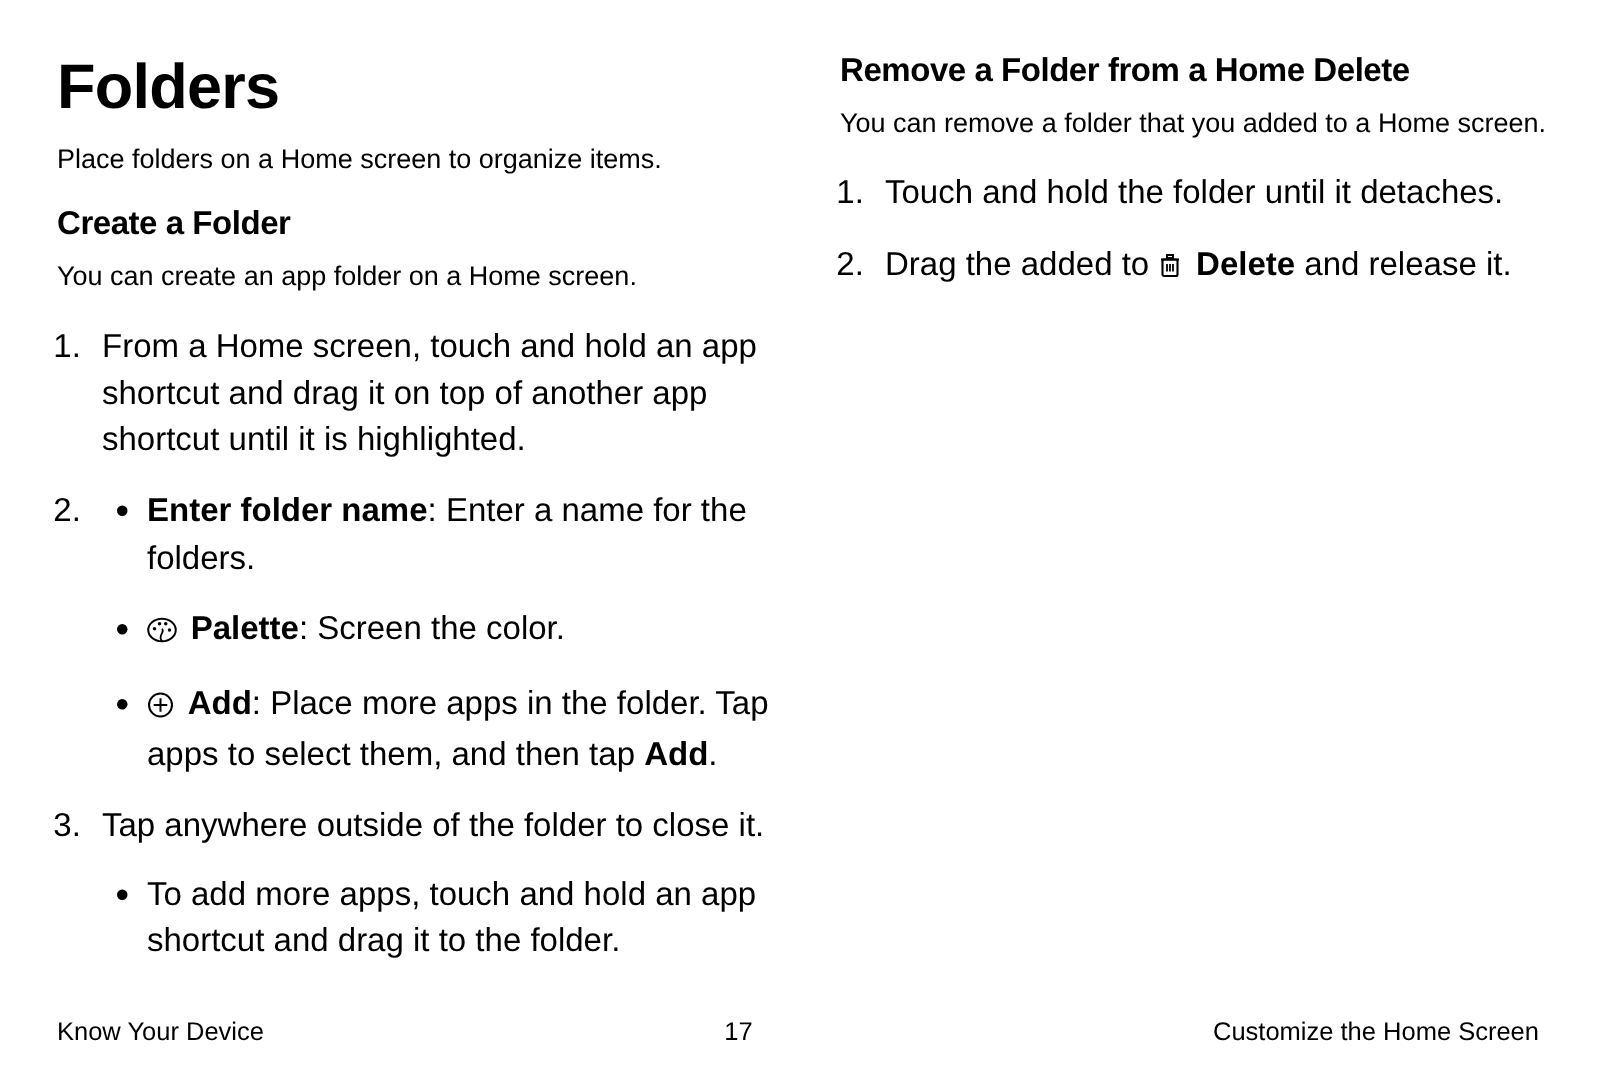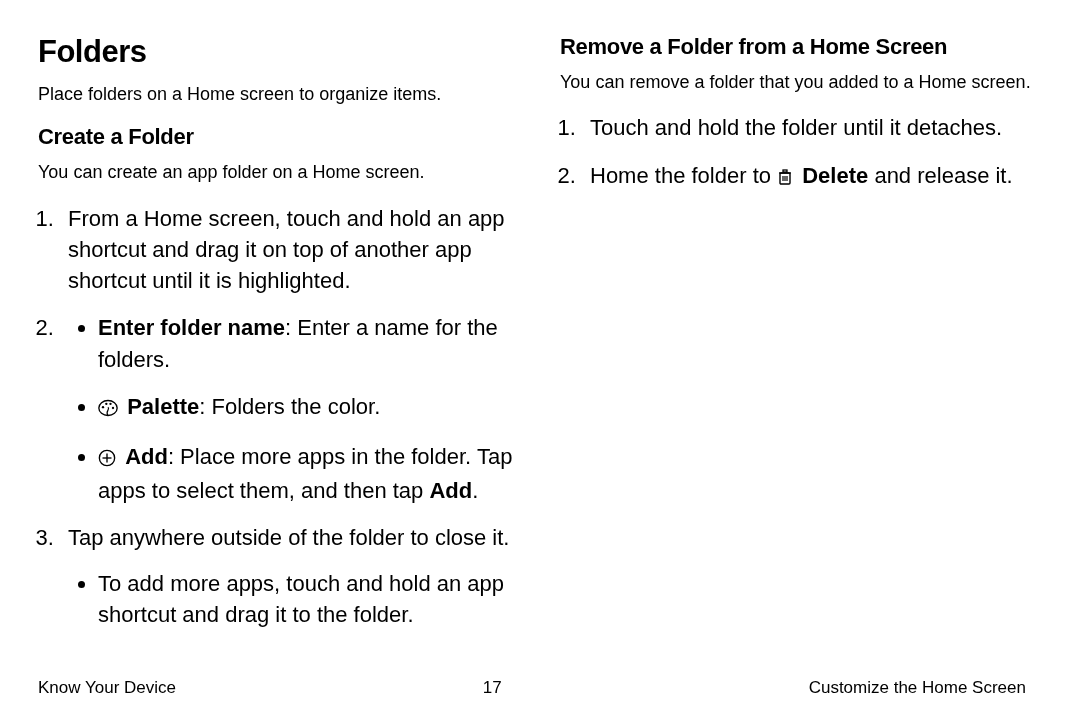--- a/index.html
+++ b/index.html
@@ -9,21 +9,21 @@
     color:#000;
     position:relative;
     box-sizing:border-box;
   }
   .page{
     display:flex;
     padding:34px 38px 0 38px;
     gap:40px;
   }
   .col{flex:1;min-width:0;}
-  h1{font-size:31px;font-weight:700;margin:0 0 12px 0;letter-spacing:-0.5px;}
+  h1{font-size:42px;font-weight:700;margin:0 0 12px 0;letter-spacing:-0.5px;}
   h2{font-size:22px;font-weight:700;margin:0 0 10px 0;letter-spacing:-0.3px;}
   .para{font-size:18px;line-height:1.35;margin:0 0 18px 0;}
   ol{padding-left:22px;margin:0;font-size:22px;line-height:1.42;}
   ol>li{padding-left:8px;margin-bottom:16px;}
   ul.dots{list-style:disc;padding-left:30px;margin:14px 0 0 0;}
   ul.dots>li{margin-bottom:16px;}
   .footer{
     position:absolute;left:0;right:16px;bottom:22px;
     display:flex;justify-content:space-between;
     padding:0 38px;
@@ -53,21 +53,21 @@
             <span class="icon">
               <svg width="20" height="18" viewBox="0 0 24 20">
                 <ellipse cx="12" cy="10" rx="11" ry="9" fill="none" stroke="#000" stroke-width="1.6"></ellipse>
                 <path d="M12 19 C 8 14 15 12 12 9" fill="none" stroke="#000" stroke-width="1.4"></path>
                 <circle cx="6" cy="9" r="1.4"></circle>
                   <circle cx="10" cy="5" r="1.4"></circle>
                 <circle cx="15" cy="5" r="1.4"></circle>
                   <circle cx="18" cy="10" r="1.4"></circle>
               </svg>
             </span>
-            <b>Palette</b><span>: Folders the color.</span>
+            <b>Palette</b><span>: Screen the color.</span>
           </li>
           <li>
             <span class="icon">
               <svg width="18" height="18" viewBox="0 0 20 20">
                 <circle cx="10" cy="10" r="8.5" fill="none" stroke="#000" stroke-width="1.5"></circle>
                 <line x1="10" y1="5" x2="10" y2="15" stroke="#000" stroke-width="1.5"></line>
                 <line x1="5" y1="10" x2="15" y2="10" stroke="#000" stroke-width="1.5"></line>
               </svg>
             </span>
             <b>Add</b><span>: Place more apps in the folder. Tap apps to select them, and then tap </span><b>Add</b><span>.</span>
@@ -77,26 +77,26 @@
       <li>
         <span>Tap anywhere outside of the folder to close it.</span>
         <ul class="dots">
           <li>To add more apps, touch and hold an app shortcut and drag it to the folder.</li>
         </ul>
       </li>
     </ol>
   </div>
 
   <div class="col">
-    <h2>Remove a Folder from a Home Screen</h2>
+    <h2>Remove a Folder from a Home Delete</h2>
     <p class="para">You can remove a folder that you added to a Home screen.</p>
     <ol>
       <li>Touch and hold the folder until it detaches.</li>
       <li>
-        <span>Home the folder to </span>
+        <span>Drag the added to </span>
         <span class="icon">
           <svg width="16" height="18" viewBox="0 0 16 18">
             <rect x="3" y="5" width="10" height="11" rx="1" fill="none" stroke="#000" stroke-width="1.4"></rect>
             <line x1="6" y1="8" x2="6" y2="13" stroke="#000" stroke-width="1.2"></line>
             <line x1="8" y1="8" x2="8" y2="13" stroke="#000" stroke-width="1.2"></line>
             <line x1="10" y1="8" x2="10" y2="13" stroke="#000" stroke-width="1.2"></line>
             <line x1="2" y1="5" x2="14" y2="5" stroke="#000" stroke-width="1.4"></line>
             <rect x="6" y="2" width="4" height="2" fill="none" stroke="#000" stroke-width="1.3"></rect>
           </svg>
         </span>

